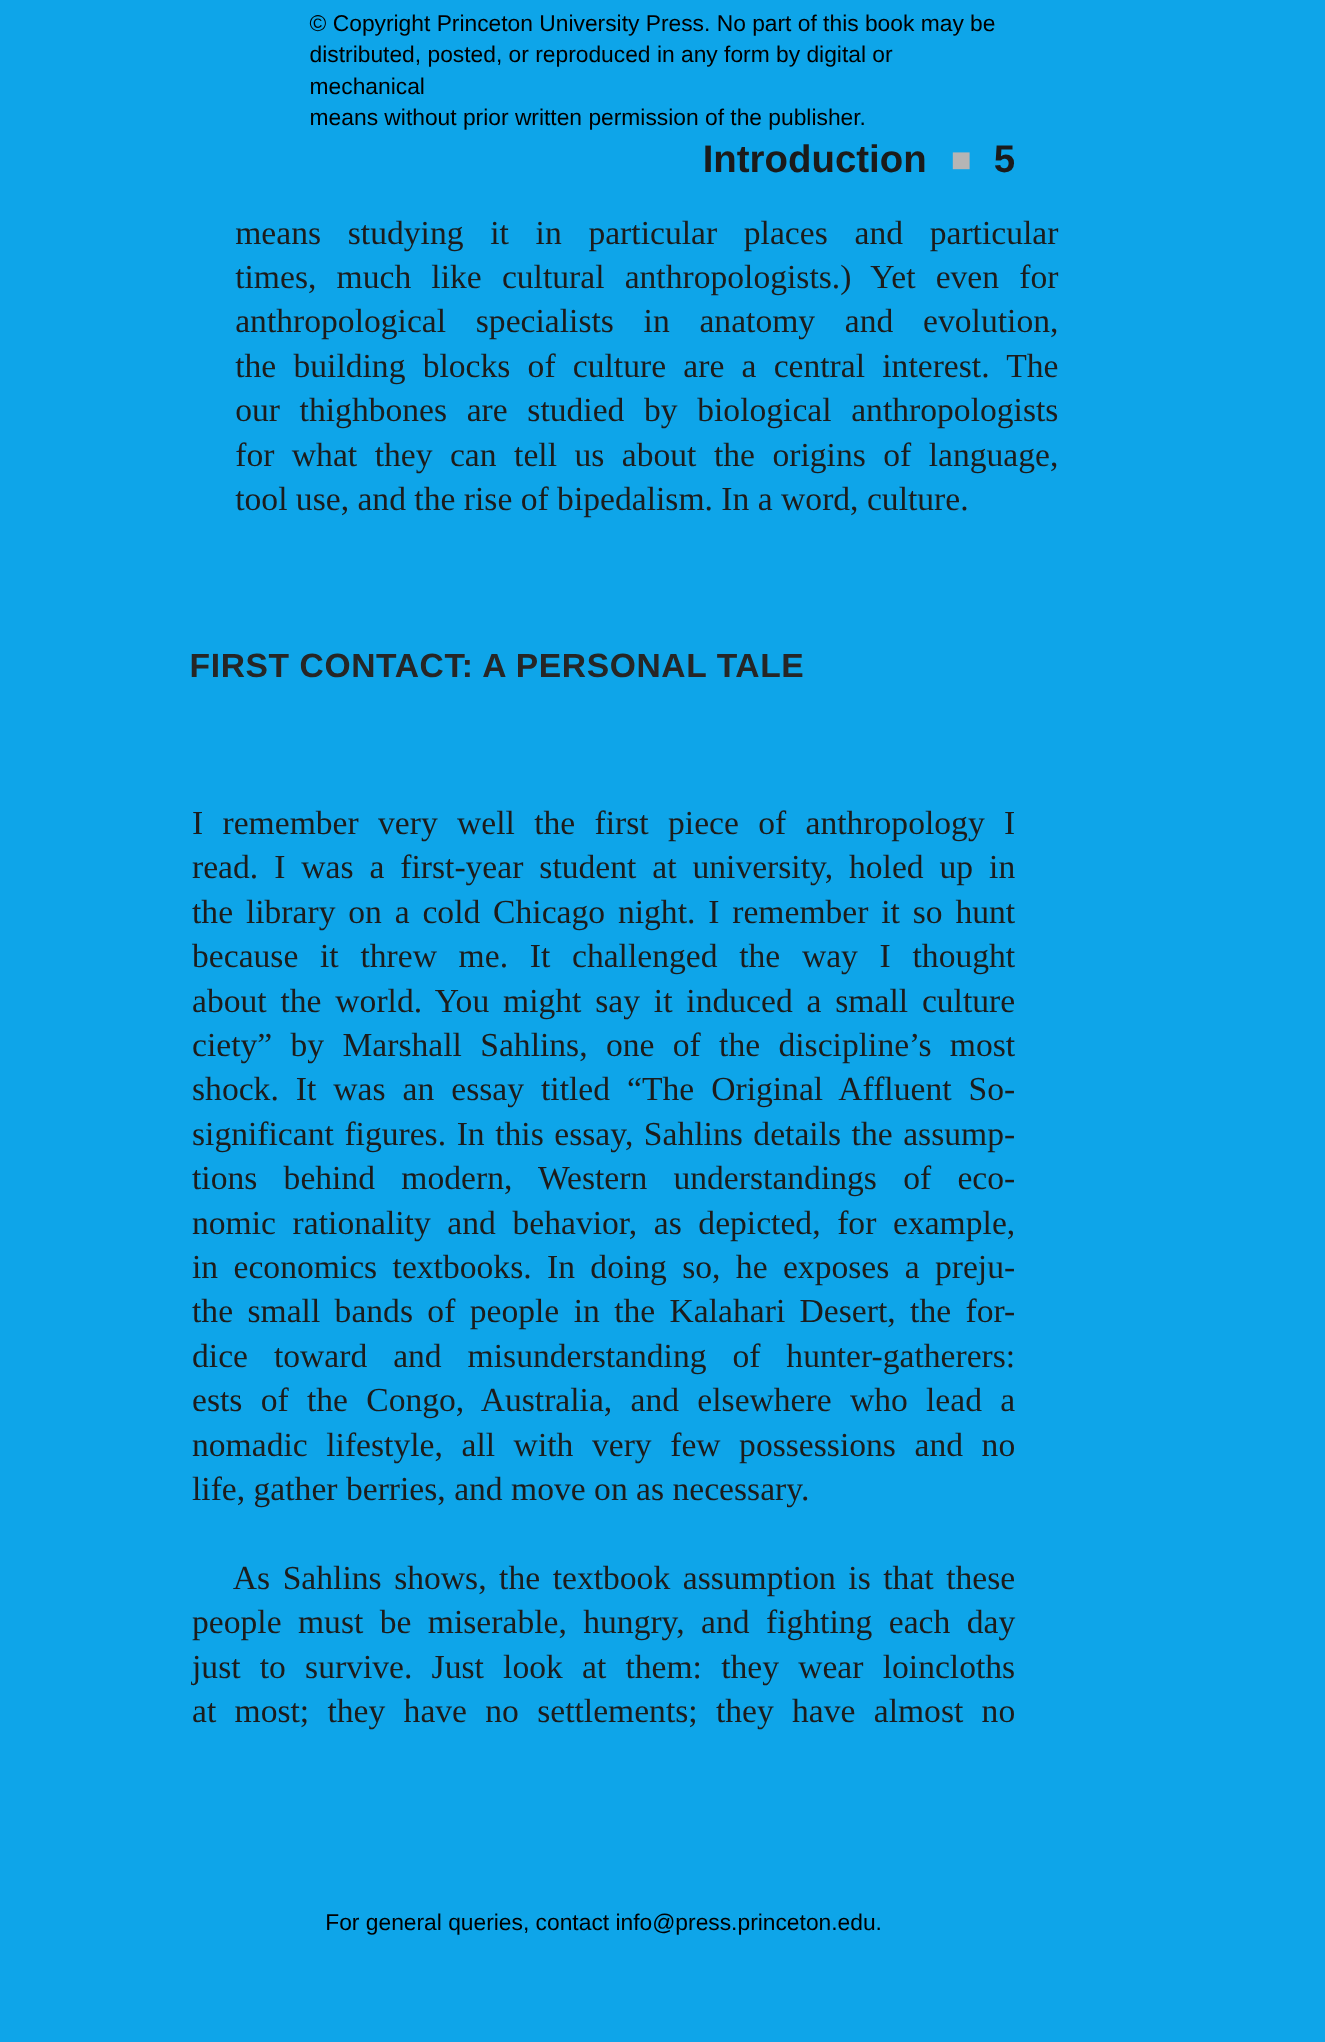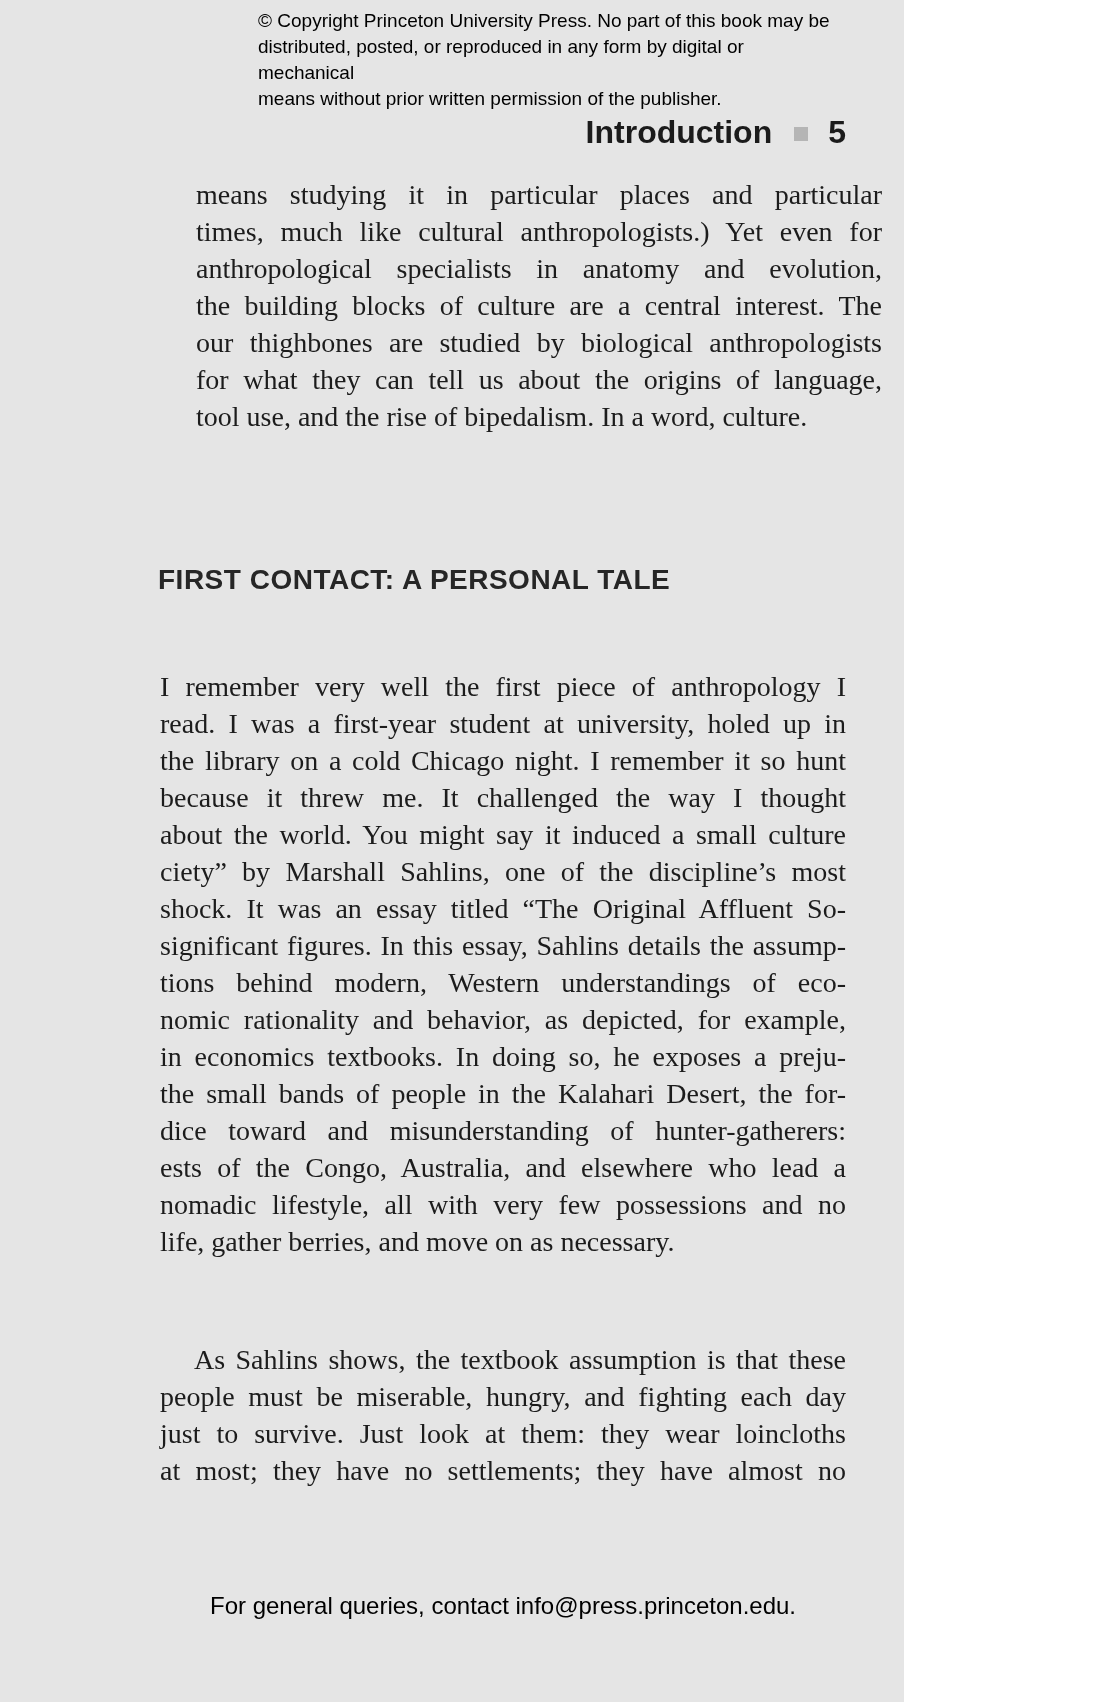--- a/index.html
+++ b/index.html
@@ -1,20 +1,20 @@
 <!DOCTYPE html>
 <html><head>
 <meta charset="utf-8">
 <style>
   html, body { margin: 0; padding: 0; background: #ffffff; }
   .page {
     position: relative;
-    width: 904px;
+    width: 1104px;
     height: 1702px;
-    background: #e5e5e5;
+    background: #0ea5e9;
     font-family: "Liberation Serif", serif;
     overflow: hidden;
   }
   .copyright {
     position: absolute;
     left: 258px;
     top: 8px;
     width: 580px;
     font-family: "Liberation Sans", sans-serif;
     font-size: 19px;
@@ -51,41 +51,41 @@
   }
   .line {
     text-align: justify;
     text-align-last: justify;
     -moz-text-align-last: justify;
   }
   .line.last {
     text-align-last: left;
     -moz-text-align-last: left;
   }
-  .line.indent { text-indent: 34px; margin-top: 44px; }
+  .line.indent { text-indent: 34px; }
   .section-heading {
     position: absolute;
     left: 158px;
-    top: 564px;
+    top: 539px;
     margin: 0;
     font-family: "Liberation Sans", sans-serif;
     font-weight: 700;
     font-size: 28px;
     letter-spacing: 0.5px;
     color: #262626;
     white-space: nowrap;
   }
   .footer {
     position: absolute;
     left: 160px;
     top: 1592px;
     width: 686px;
     text-align: center;
     font-family: "Liberation Sans", sans-serif;
-    font-size: 24px;
+    font-size: 19px;
     color: #000000;
   }
 </style>
 </head>
 <body>
 
 <div class="page">
 
   <div class="copyright">
     <div>© Copyright Princeton University Press. No part of this book may be</div>

